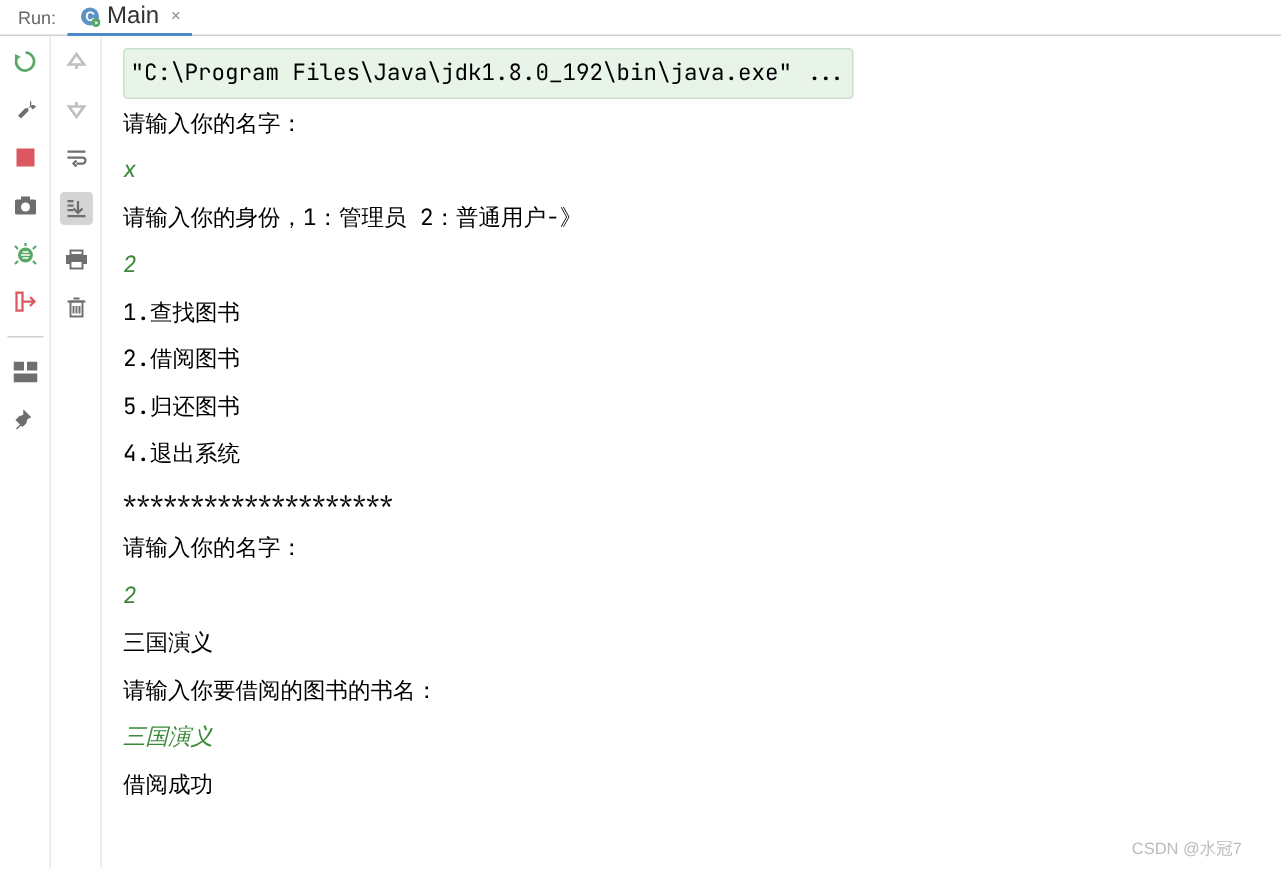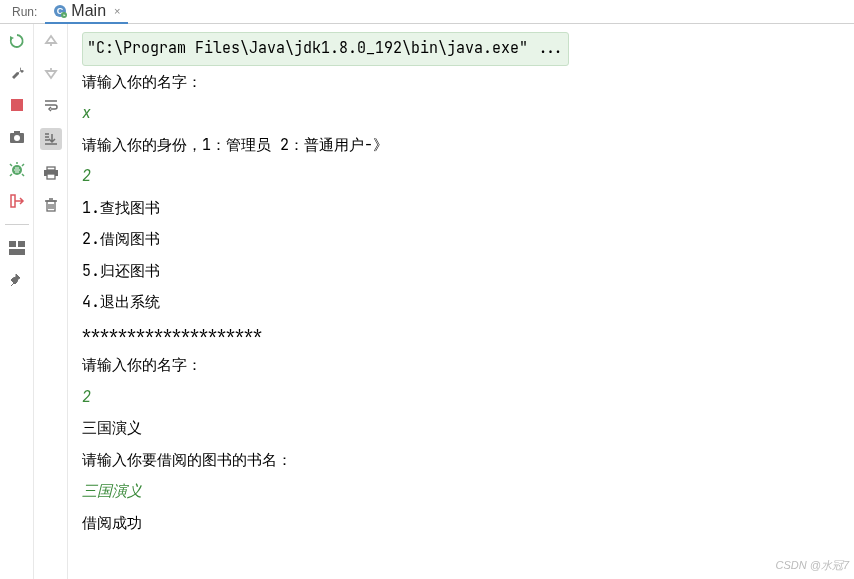--- a/index.html
+++ b/index.html
@@ -106,24 +106,23 @@
   display: inline-block;
   margin-bottom: 1px;
 }
 .input-green {
   color: #3a8a3a;
   font-style: italic;
 }
 .watermark {
   position: absolute;
   bottom: 6px;
-  right: 5px;
+  right: 26px;
   color: #bbb;
   font-size: 11px;
-  font-style: italic;
 }
 svg { display: block; }
 </style>
 </head>
 <body>
 
 <div class="top-bar">
   <span class="run-label">Run:</span>
   <div class="tab">
     <span class="tab-icon">

